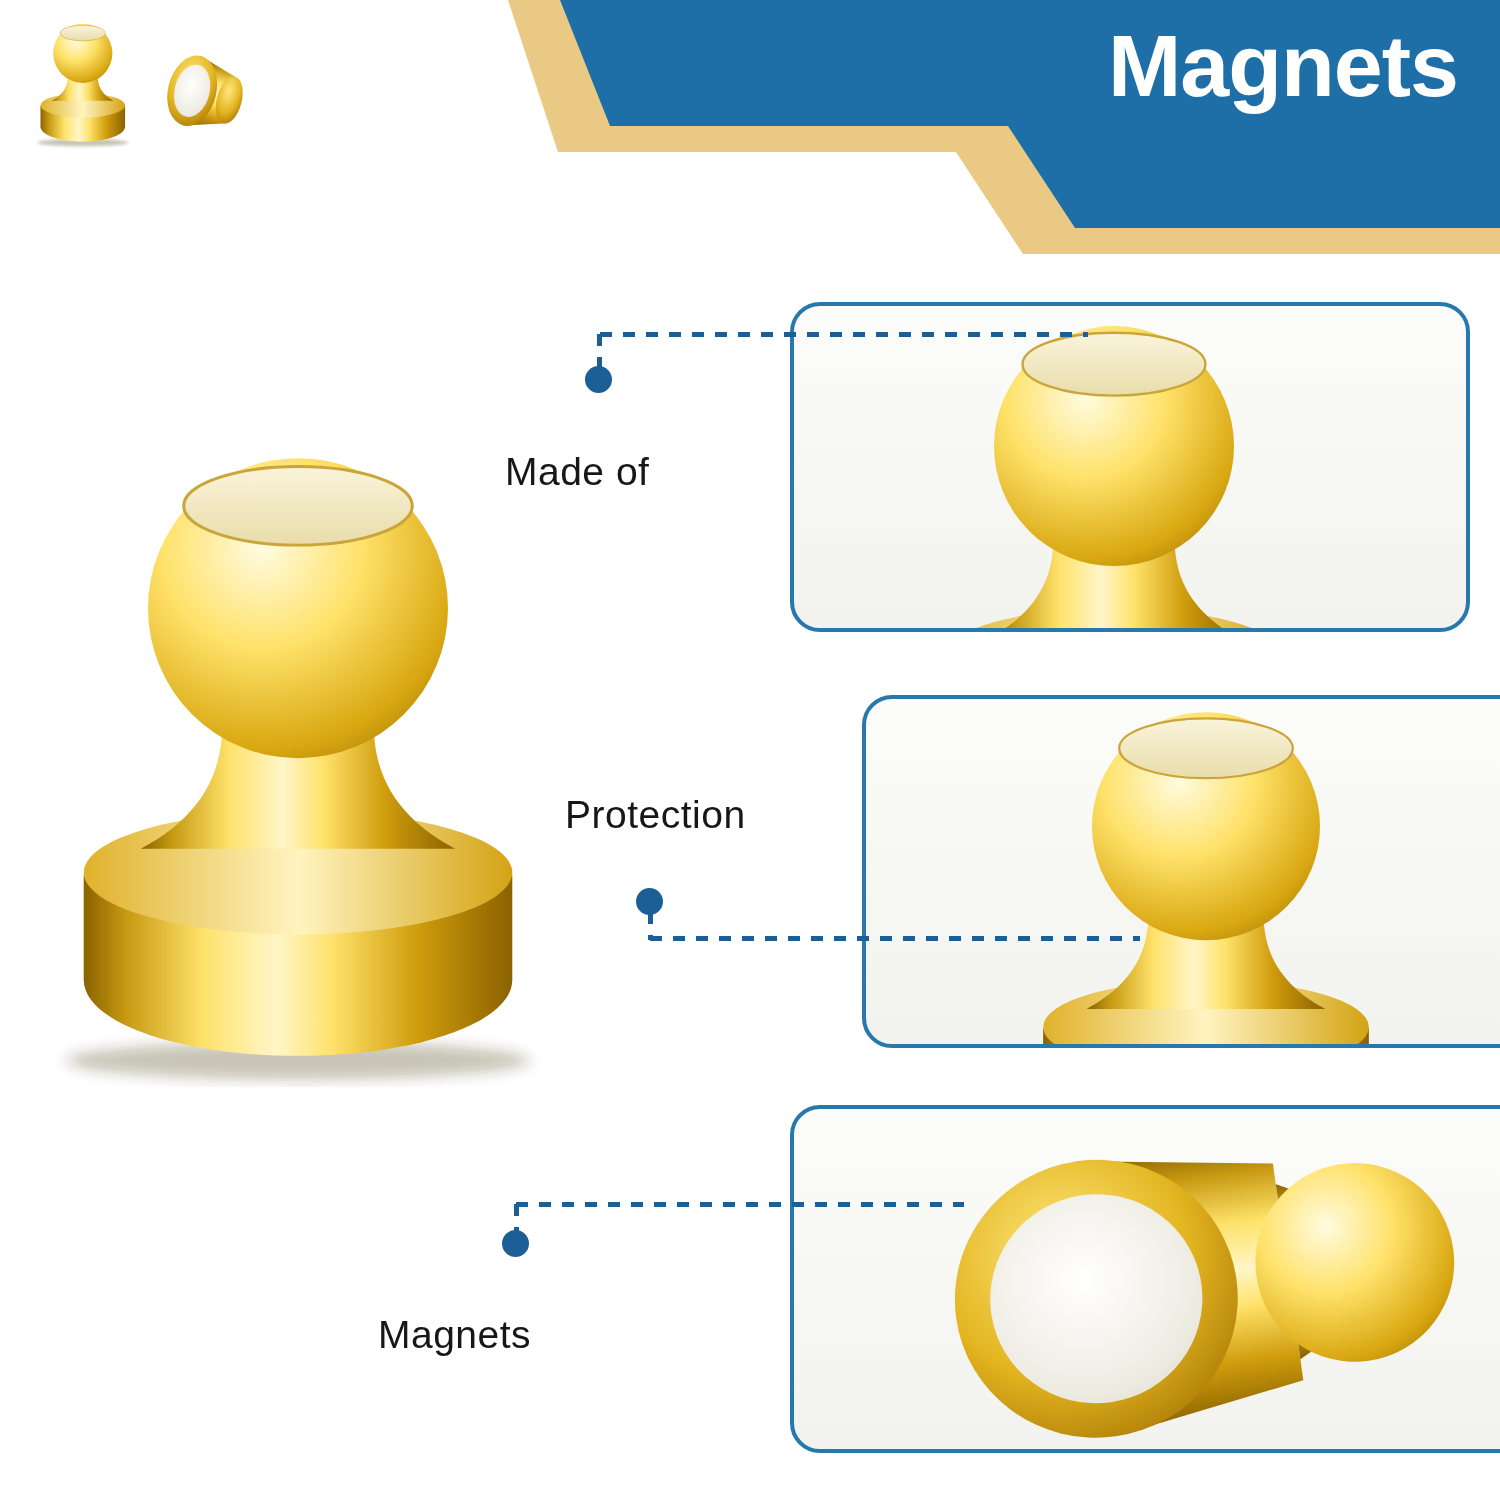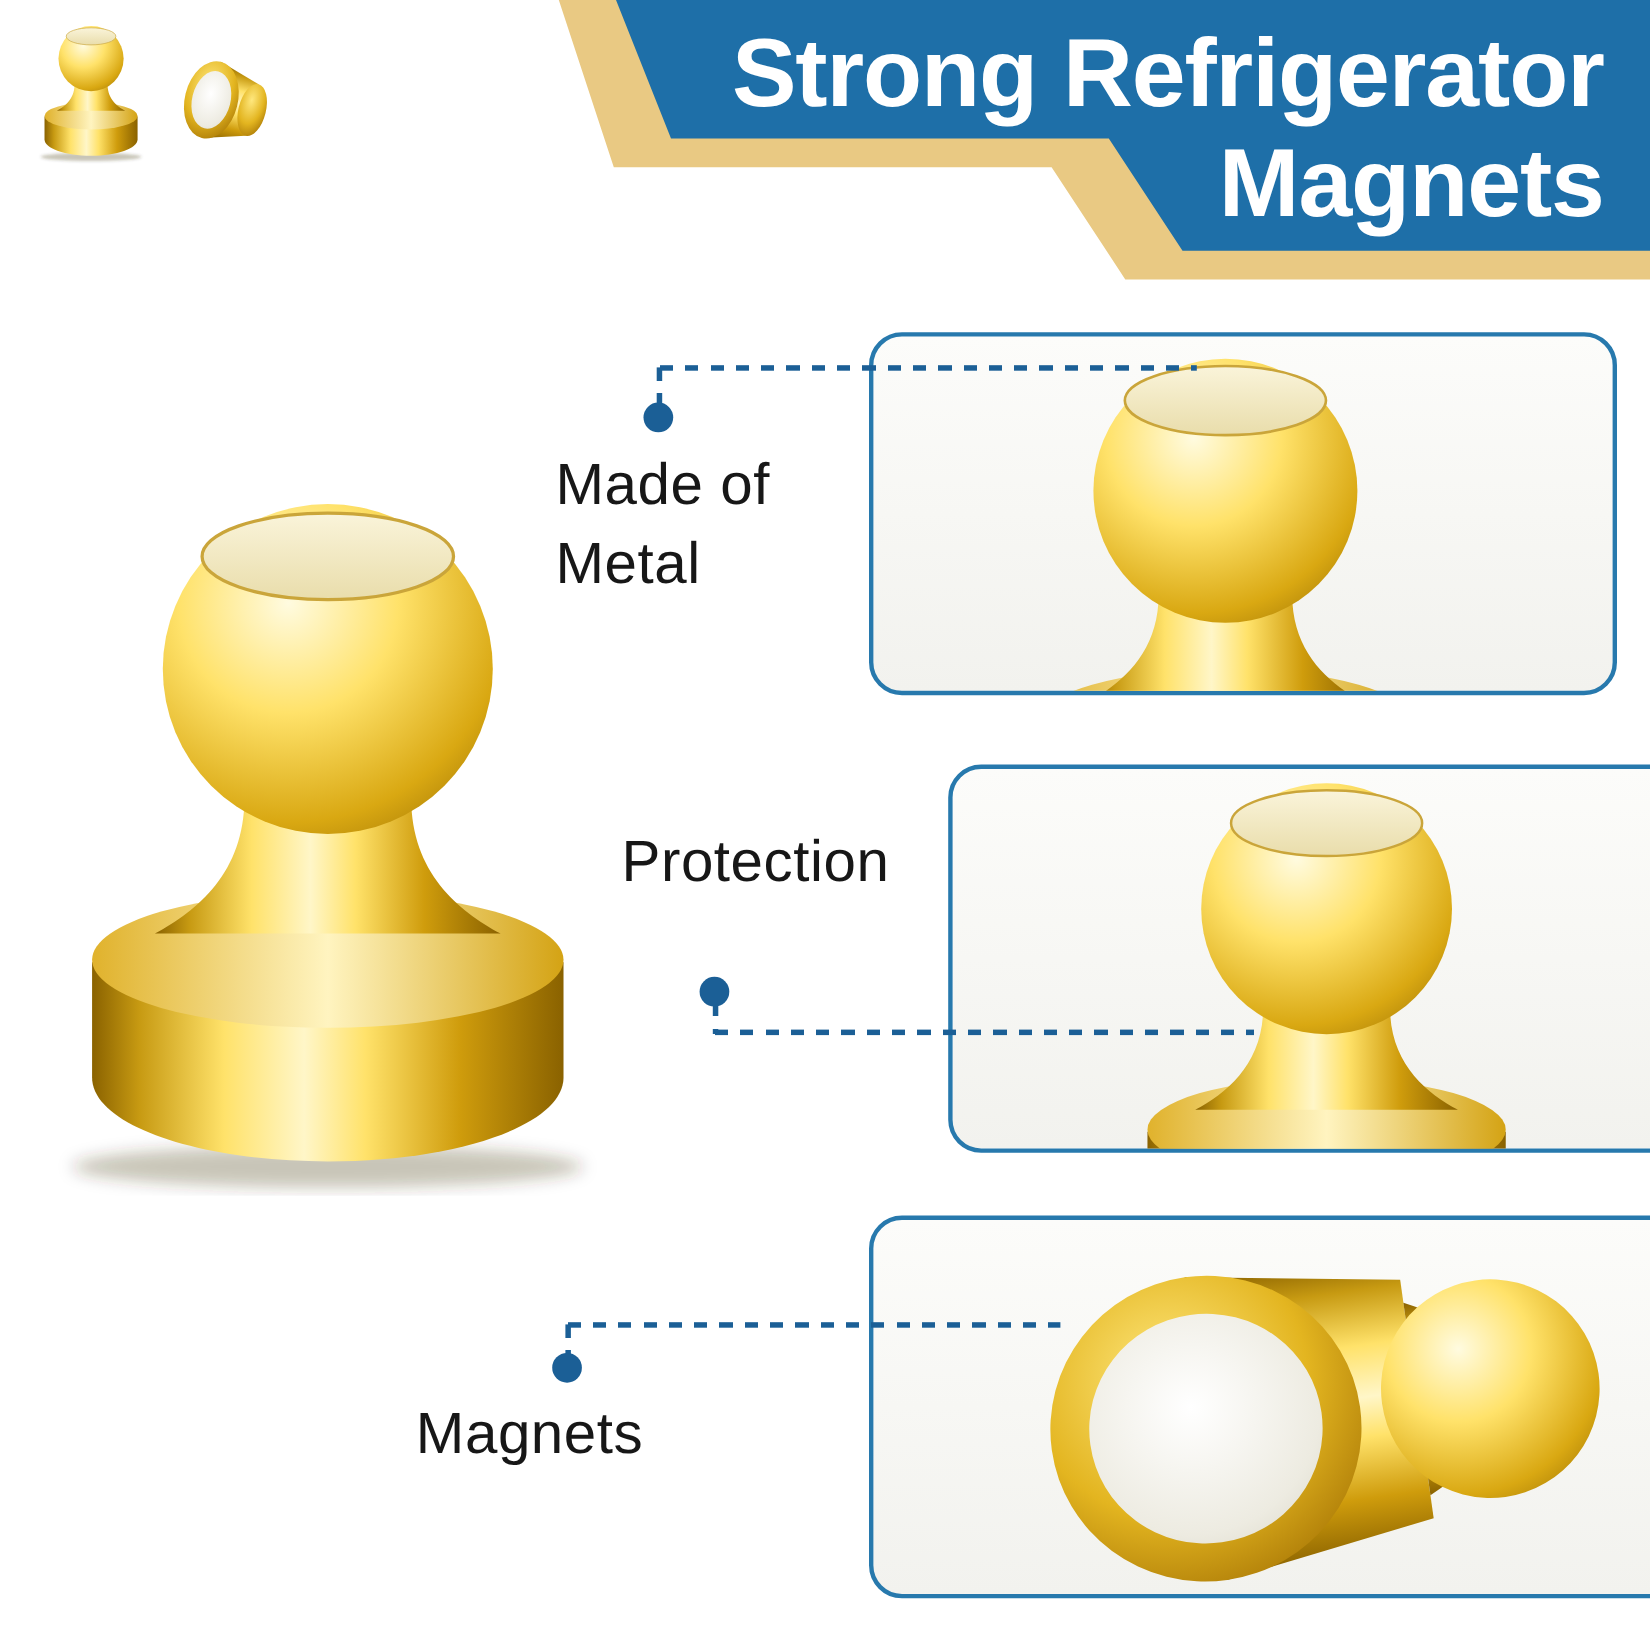--- a/index.html
+++ b/index.html
@@ -17,22 +17,22 @@
   }
   
   .panel{
     position:absolute;border:4px solid #2779ad;border-radius:30px;
     background:linear-gradient(180deg,#fcfcfa,#f2f2ee);
     overflow:hidden;
   }
   .panel > svg{position:absolute;}
   
   .callout{
-    position:absolute;font-size:53px;color:#171717;line-height:1.36;
-    letter-spacing:0.5px;white-space:nowrap;
+    position:absolute;font-size:39px;color:#171717;line-height:1.36;
+    letter-spacing:0.5px;white-space:nowrap;margin-top:40px;
   }
   .dash-h{
     position:absolute;height:5px;
     background:repeating-linear-gradient(to right,#1b5f96 0 12px,transparent 12px 23px);
   }
   .dash-v{
     position:absolute;width:5px;
     background:repeating-linear-gradient(to bottom,#1b5f96 0 12px,transparent 12px 23px);
   }
   .dot{
@@ -125,21 +125,20 @@
       </symbol>
     </defs>
   </svg>
 
   <svg class="banner" viewBox="0 0 1500 260" width="1500" height="260">
     <polygon points="508,0 1500,0 1500,254 1023,254 956,152 558,152" fill="#e9c983"></polygon>
     <polygon points="560,0 1500,0 1500,228 1075,228 1008,126 610,126" fill="#1e6fa8"></polygon>
   </svg>
 
   <div class="header-title">
-    <div>Strong Refrigerator</div>
     <div>Magnets</div>
   </div>
 
   <svg class="abs" style="left:28px;top:10px" viewBox="0 0 260 170" width="235" height="154">
     <g transform="translate(6,4) scale(0.26)">
         <use href="#pushpin" width="420" height="570"></use>
       </g>
     <g transform="translate(108,34) scale(0.46)">
         <use href="#disc-magnet" width="320" height="240"></use>
       </g>
@@ -165,21 +164,20 @@
     <svg style="left:25px;top:0px" viewBox="0 0 760 440" width="640" height="371">
       <use href="#pushpin-side" width="760" height="440"></use>
     </svg>
   </div>
 
   <div class="dash-h" style="left:600px;top:332px;width:488px"></div>
   <div class="dash-v" style="left:597px;top:334px;height:38px"></div>
   <div class="dot" style="left:585px;top:366px"></div>
   <div class="callout" style="left:505px;top:405px">
     <div>Made of</div>
-    <div>Metal</div>
   </div>
 
   <div class="callout" style="left:565px;top:748px">
     <div>Protection</div>
   </div>
   <div class="dot" style="left:636px;top:888px"></div>
   <div class="dash-v" style="left:648px;top:912px;height:28px"></div>
   <div class="dash-h" style="left:650px;top:936px;width:490px"></div>
 
   <div class="dash-h" style="left:516px;top:1202px;width:448px"></div>

